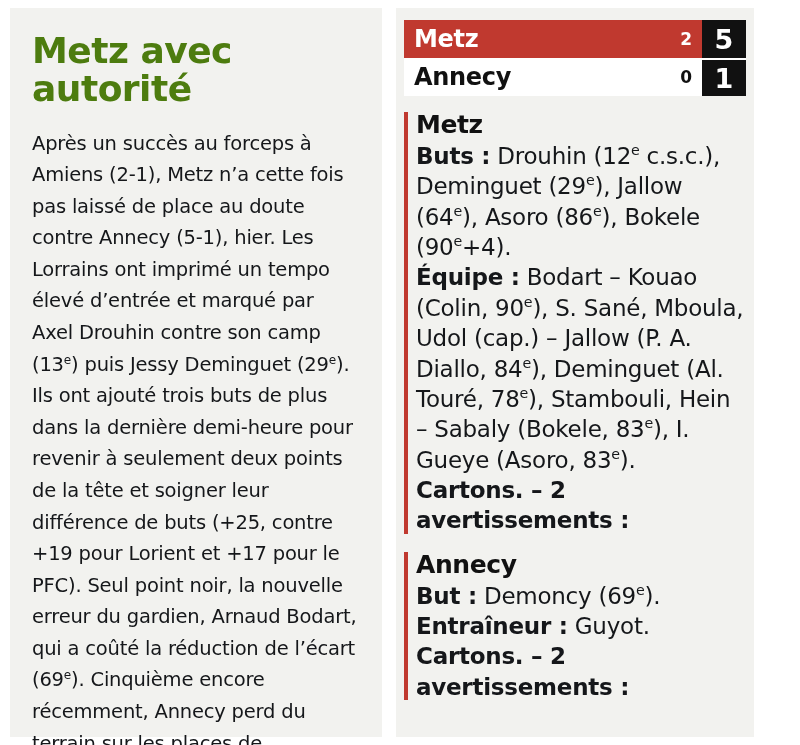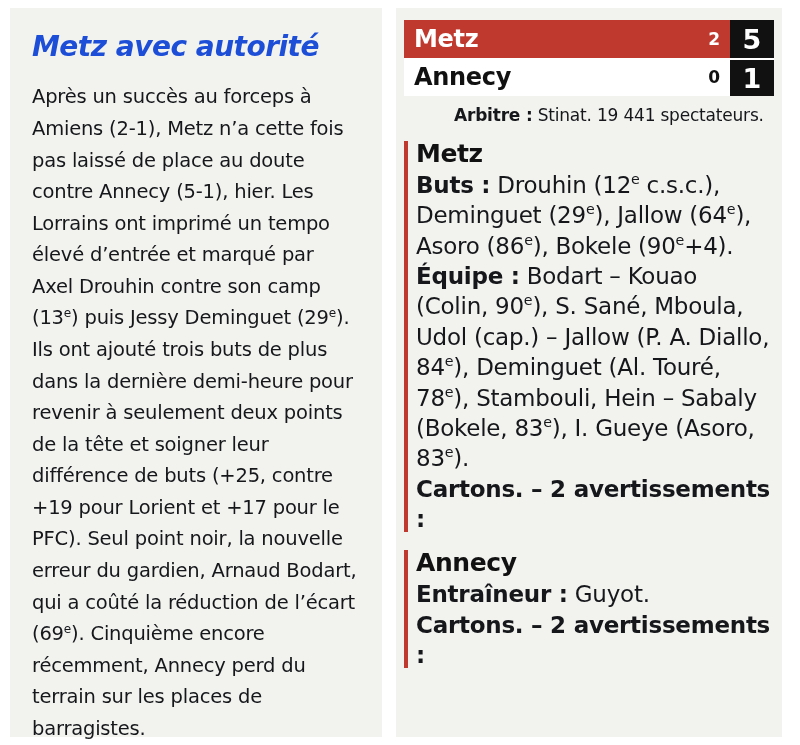--- a/index.html
+++ b/index.html
@@ -27,43 +27,42 @@
   .left-col {
     width: 372px;
     background: #f2f2ef;
     box-sizing: border-box;
     padding: 20px 22px 10px 22px;
     position: relative;
   }
   .article-title {
     font-family: "DejaVu Sans", sans-serif;
     font-weight: bold;
-    font-size: 28px;
+    font-size: 36px;
     line-height: 1.05;
     letter-spacing: -0.5px;
-    color: #1d4ed8;
+    color: #4d7c0f;
     margin: 4px 0 20px 0;
-    font-style: italic;
   }
   .article-body {
     font-family: "DejaVu Sans", sans-serif;
     font-size: 19.5px;
     line-height: 1.62;
     color: #15171a;
     letter-spacing: -0.2px;
   }
   .article-body sup {
     font-size: 0.62em;
     vertical-align: super;
     line-height: 0;
   }
 
   
   .right-col {
-    width: 386px;
+    width: 358px;
     background: #f2f2ef;
     box-sizing: border-box;
     position: relative;
     padding: 10px 0 10px 0;
   }
 
   
   .score-block {
     position: relative;
     margin: 2px 8px 0 8px;
@@ -186,33 +185,30 @@
       </div>
       <div class="score-row away">
         <div class="team-cell">
           <span class="team-name">Annecy</span>
           <span class="half-score">0</span>
         </div>
         <div class="final-cell">1</div>
       </div>
     </div>
 
-    <div class="referee-line">
-      <b>Arbitre :</b>
-      <span>Stinat. 19 441 spectateurs.</span>
-    </div>
 
     <div id="teams-container">
         <div class="team-section">
           <div class="section-title">Metz</div>
           <div class="section-line"><b>Buts :</b><span> Drouhin (12<sup>e</sup> c.s.c.), Deminguet (29<sup>e</sup>), Jallow (64<sup>e</sup>), Asoro (86<sup>e</sup>), Bokele (90<sup>e</sup>+4).</span></div>
           <div class="section-line"><b>Équipe :</b><span> Bodart – Kouao (Colin, 90<sup>e</sup>), S. Sané, Mboula, Udol (cap.) – Jallow (P. A. Diallo, 84<sup>e</sup>), Deminguet (Al. Touré, 78<sup>e</sup>), Stambouli, Hein – Sabaly (Bokele, 83<sup>e</sup>), I. Gueye (Asoro, 83<sup>e</sup>).</span></div>
           <div class="section-line"><b>Cartons. –</b><b> 2 avertissements :</b><br></div>
         </div>
         <div class="team-section">
           <div class="section-title">Annecy</div>
+          <div class="section-line"><b>But :</b><span> Demoncy (69<sup>e</sup>).</span></div>
           <div class="section-line"><b>Entraîneur :</b><span> Guyot.</span></div>
           <div class="section-line"><b>Cartons. –</b><b> 2 avertissements :</b><br></div>
         </div>
       </div>
 
   </div>
 </div>
 
 </body></html>

